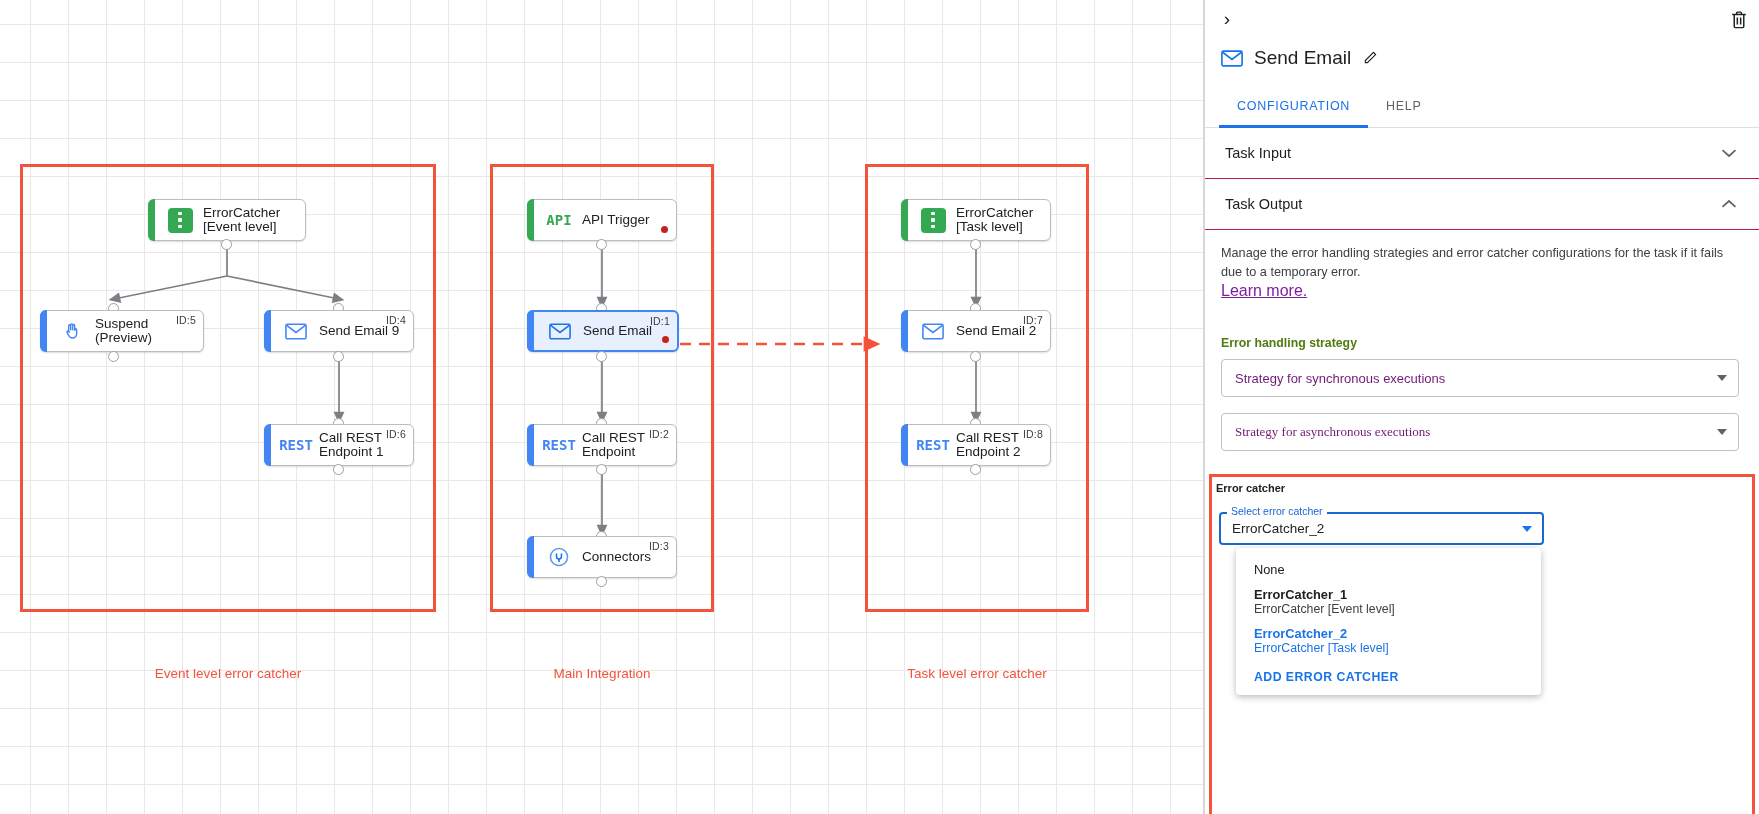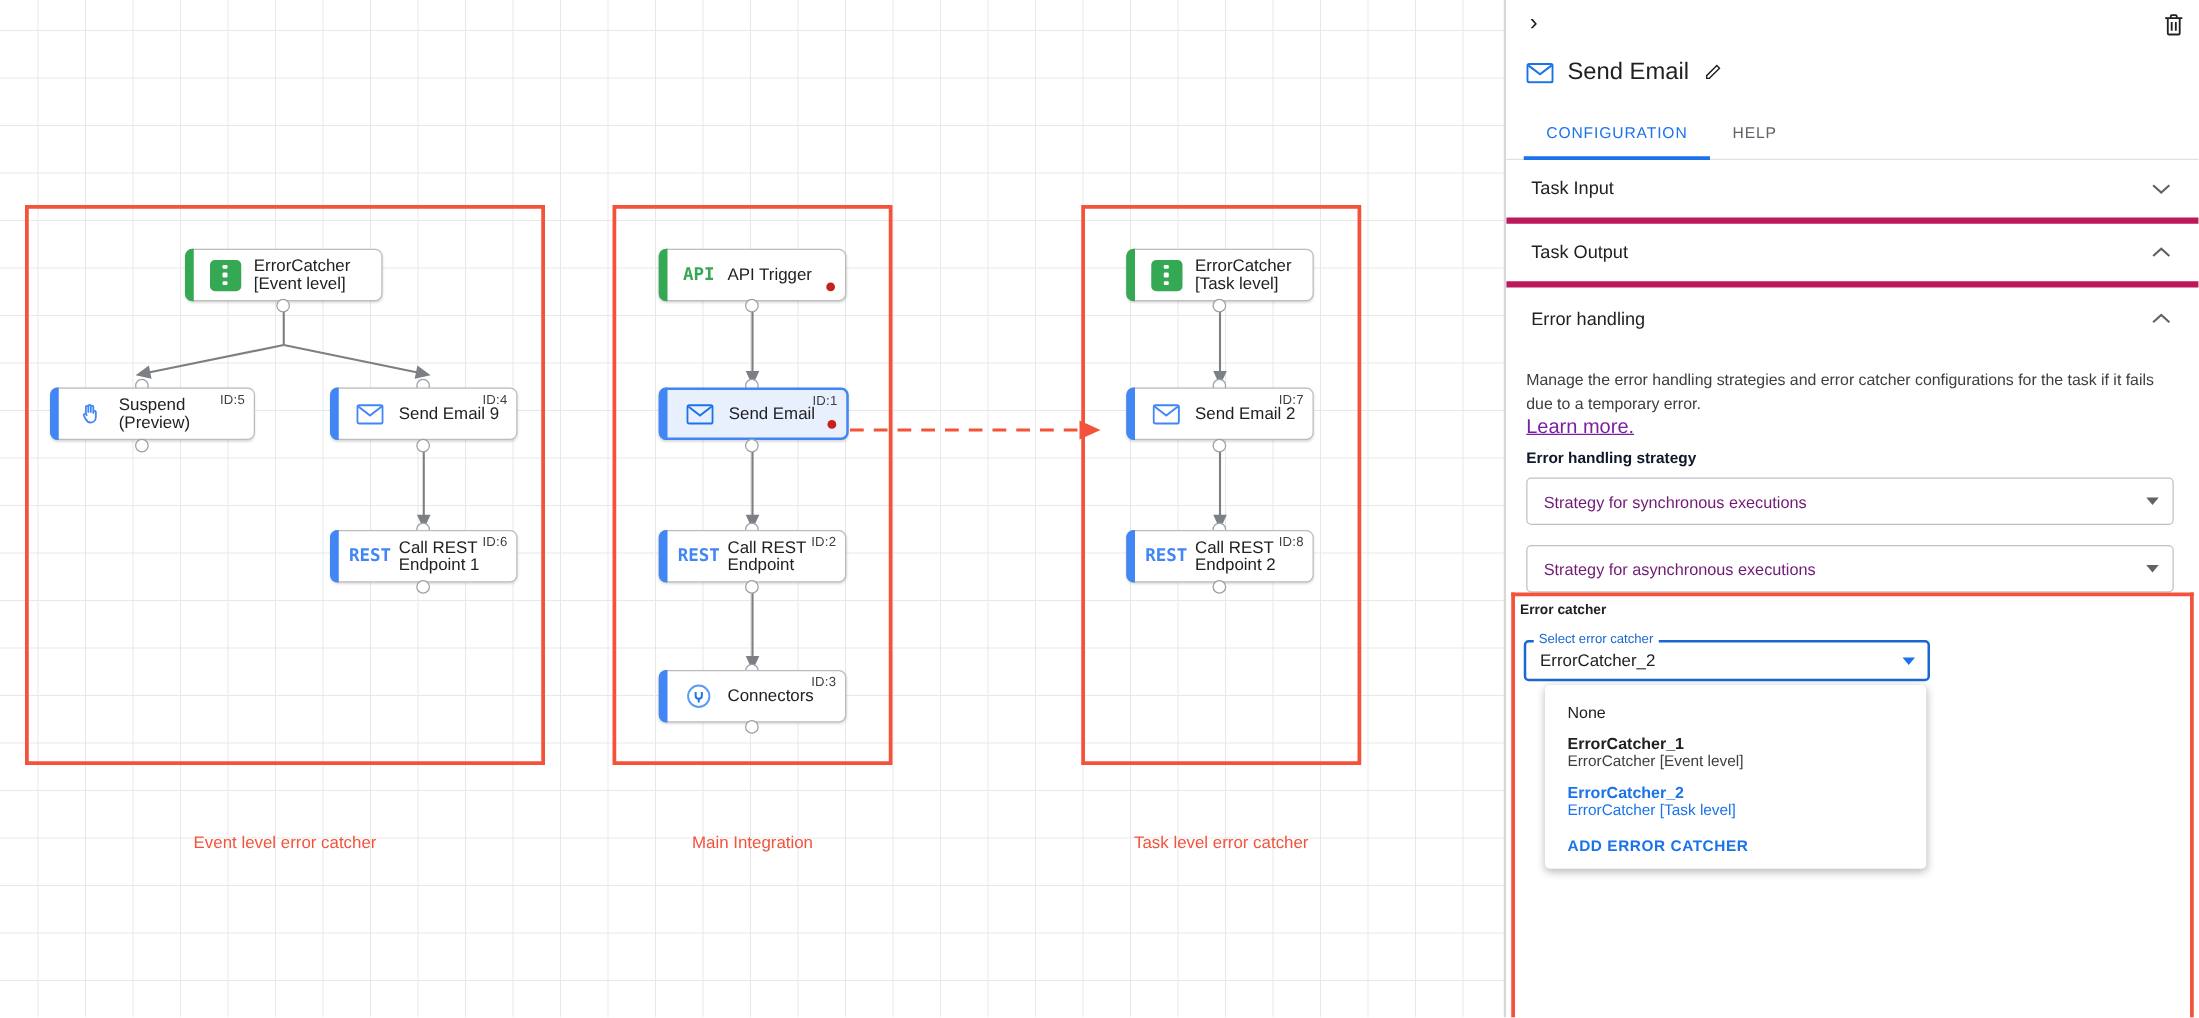--- a/index.html
+++ b/index.html
@@ -153,34 +153,34 @@
   .tab {
     font-size: 12.5px; letter-spacing: .7px;
     padding: 0 18px; height: 40px; line-height: 36px;
     color: #5f6368; cursor: pointer; font-weight: 500;
   }
   .tab.active { color: #1a73e8; border-bottom: 3px solid #1a73e8; }
 
   .acc-row {
     height: 51px; display: flex; align-items: center; justify-content: space-between;
     padding: 0 22px 0 20px;
-    border-bottom: 5px solid #be185d;
+    border-bottom: 1px solid #be185d;
     cursor: pointer;
   }
   .acc-row .acc-ttl { font-size: 14.5px; color: #202124; font-weight: 500; }
   .chev { color: #5f6368; font-size: 13px; line-height: 13px; }
 
   .section-body { padding: 14px 20px 0 16px; }
   .helptext {
     font-size: 12.7px; color: #3c4043; line-height: 19px;
   }
   a.learn { color: #7b1fa2; text-decoration: underline; }
   .field-label {
-    font-size: 12.3px; color: #0f172a; font-weight: bold;
-    margin-top: 8px; margin-bottom: 9px;
+    font-size: 12.3px; color: #4d7c0f; font-weight: bold;
+    margin-top: 36px; margin-bottom: 9px;
   }
   .select-box {
     height: 38px; border: 1px solid #bdc1c6; border-radius: 4px;
     display: flex; align-items: center; justify-content: space-between;
     padding: 0 11px 0 13px;
     font-size: 13px; color: #701a75; background: #fff; cursor: pointer;
     margin-bottom: 16px;
   }
   .caret { width:0;height:0;border-left:5px solid transparent;border-right:5px solid transparent;border-top:6px solid #5f6368; }
   .caret.blue { border-top-color:#1a73e8; }
@@ -460,41 +460,33 @@
 
     <div class="acc-row">
       <span class="acc-ttl">Task Output</span>
       <span class="chev">
         <svg width="16" height="10" viewBox="0 0 16 10" fill="none" stroke="#5f6368" stroke-width="1.7">
             <path d="M1.5 7.8 L8 2 L14.5 7.8"></path>
           </svg>
       </span>
     </div>
 
-    <div class="acc-row" style="border-bottom:none;">
-      <span class="acc-ttl">Error handling</span>
-      <span class="chev">
-        <svg width="16" height="10" viewBox="0 0 16 10" fill="none" stroke="#5f6368" stroke-width="1.7">
-            <path d="M1.5 7.8 L8 2 L14.5 7.8"></path>
-          </svg>
-      </span>
-    </div>
 
     <div class="section-body">
       <div class="helptext">Manage the error handling strategies and error catcher configurations for the task if it fails due to a temporary error.</div>
       <a class="learn" href="#">Learn more.</a>
 
       <div class="field-label">Error handling strategy</div>
 
       <div class="select-box">
         <span>Strategy for synchronous executions</span>
         <span class="caret"></span>
       </div>
 
-      <div class="select-box" style="">
+      <div class="select-box" style="font-family:Liberation Serif, serif;">
         <span>Strategy for asynchronous executions</span>
         <span class="caret"></span>
       </div>
     </div>
   </div>
 
   <div id="ec-region"></div>
   <div id="ec-label">Error catcher</div>
 
   <div id="ec-select">

